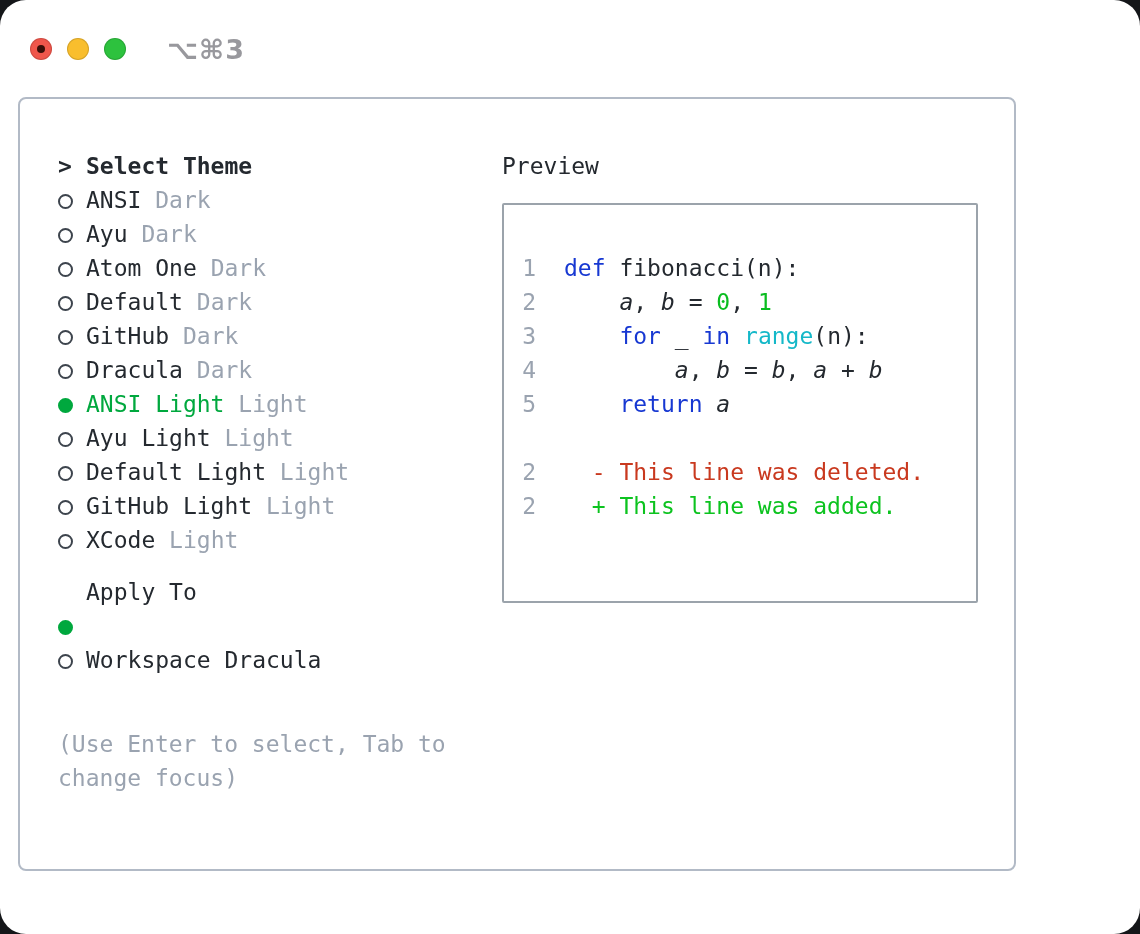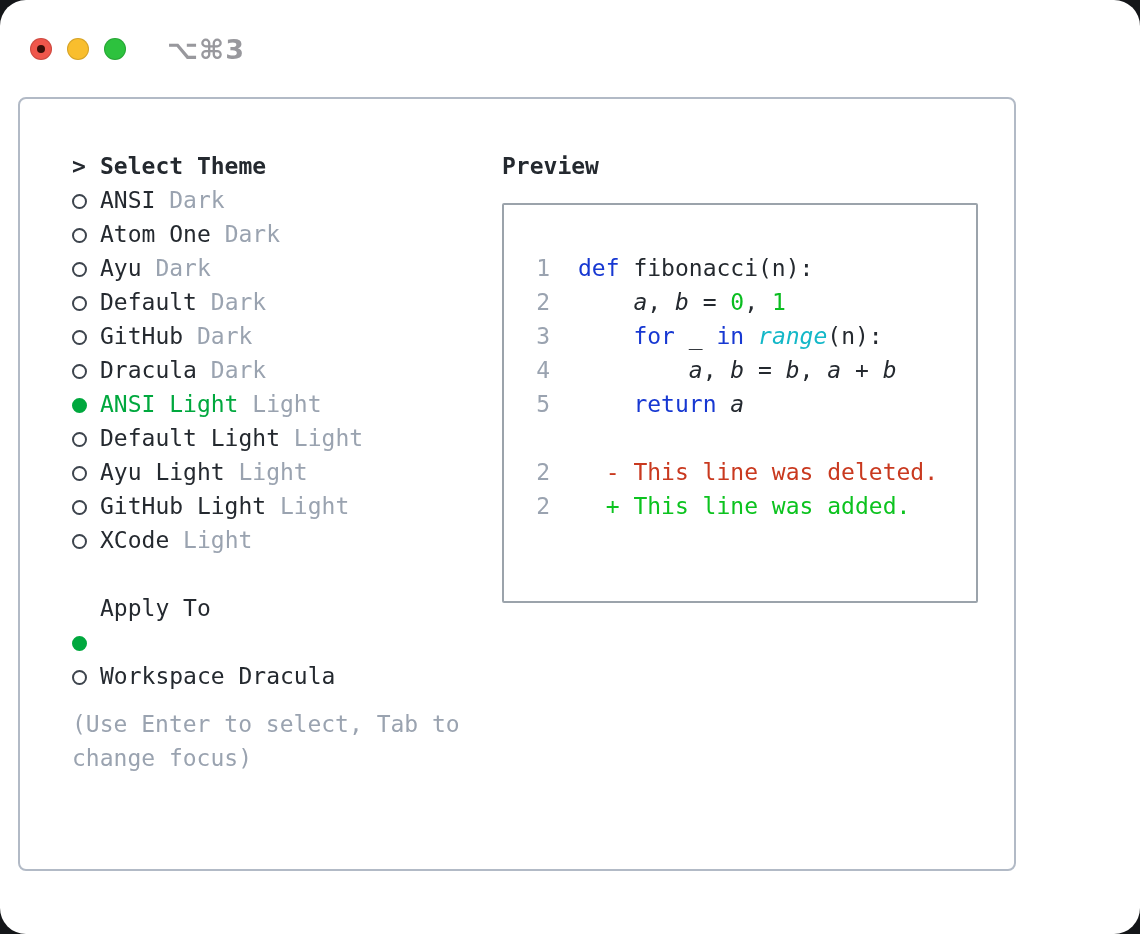--- a/index.html
+++ b/index.html
@@ -22,45 +22,45 @@
   .reddot{position:absolute;inset:0;margin:auto;width:8px;height:8px;border-radius:50%;
           background:var(--red-dot)}
   .shortcut{margin-left:26px;font-family:"DejaVu Sans",sans-serif;font-weight:bold;
             font-size:27px;color:var(--shortcut-gray);letter-spacing:1px}
   
   .panel{
     position:absolute;left:18px;top:97px;width:998px;height:774px;box-sizing:border-box;
     border:2px solid var(--panel-border);border-radius:8px;background:#fff;
     font-size:23px;line-height:34px;color:var(--text);
   }
-  .left-col{position:absolute;left:52px;top:50px;width:412px}
+  .left-col{position:absolute;left:38px;top:50px;width:412px}
   .right-col{position:absolute;left:482px;top:50px}
   .bold{font-weight:bold}
   .muted{color:var(--muted)}
   .sel-text{color:var(--select-green)}
   .row{white-space:pre;height:34px}
   .marker{display:inline-block;width:28px}
   .tprefix{font-weight:bold}
   .circ{display:inline-block;width:15px;height:15px;box-sizing:border-box;
         border:2px solid #3d444d;border-radius:50%;position:relative;top:1px}
   .circ.sel{background:var(--select-green);border-color:var(--select-green)}
-  .apply-title{margin-top:34px;margin-left:28px;height:34px}
-  .help{margin-top:14px;color:var(--muted);white-space:normal}
+  .apply-title{margin-top:18px;margin-left:28px;height:34px}
+  .help{margin-top:50px;color:var(--muted);white-space:normal}
   
-  .ptitle{font-weight:bold;height:34px}
+  .ptitle{font-weight:normal;height:34px}
   .preview-box{
     margin-top:20px;width:476px;height:400px;box-sizing:border-box;border-radius:2px;
-    border:2px solid var(--box-border);padding:46px 0 0 30px;background:#fff;
+    border:2px solid var(--box-border);padding:46px 0 0 16px;background:#fff;
   }
   .cline{white-space:pre;height:34px}
   .ln{display:inline-block;width:16px;text-align:right;color:var(--muted);margin-right:28px}
   .tk-plain{color:var(--text)}
   .tk-kw{color:var(--keyword-blue)}
   .tk-num{color:var(--number-green)}
-  .tk-builtin{color:var(--builtin-cyan);font-style:italic}
+  .tk-builtin{color:var(--builtin-cyan);}
   .tk-var{font-style:italic;color:var(--text)}
   .tk-context{color:var(--muted)}
   .tk-del{color:var(--diff-deleted)}
   .tk-add{color:var(--diff-added)}
 </style>
 </head>
 <body>
 
 <div class="window">
   <div class="titlebar">
@@ -70,28 +70,28 @@
     <span class="light yellow"></span>
     <span class="light green"></span>
     <span class="shortcut">⌥⌘3</span>
   </div>
 
   <div class="panel">
     <div class="left-col">
       <div class="row"><span class="marker tprefix">&gt;</span><span class="bold">Select Theme</span></div>
       <div id="theme-list">
           <div class="row"><span class="marker"><span class="circ"></span></span><span>ANSI</span><span class="muted"> Dark</span></div>
+          <div class="row"><span class="marker"><span class="circ"></span></span><span>Ayu</span><span class="muted"> Dark</span></div>
           <div class="row"><span class="marker"><span class="circ"></span></span><span>Atom One</span><span class="muted"> Dark</span></div>
-          <div class="row"><span class="marker"><span class="circ"></span></span><span>Ayu</span><span class="muted"> Dark</span></div>
           <div class="row"><span class="marker"><span class="circ"></span></span><span>Default</span><span class="muted"> Dark</span></div>
           <div class="row"><span class="marker"><span class="circ"></span></span><span>GitHub</span><span class="muted"> Dark</span></div>
           <div class="row"><span class="marker"><span class="circ"></span></span><span>Dracula</span><span class="muted"> Dark</span></div>
           <div class="row"><span class="marker"><span class="circ sel"></span></span><span class="sel-text">ANSI Light</span><span class="muted"> Light</span></div>
+          <div class="row"><span class="marker"><span class="circ"></span></span><span>Ayu Light</span><span class="muted"> Light</span></div>
           <div class="row"><span class="marker"><span class="circ"></span></span><span>Default Light</span><span class="muted"> Light</span></div>
-          <div class="row"><span class="marker"><span class="circ"></span></span><span>Ayu Light</span><span class="muted"> Light</span></div>
           <div class="row"><span class="marker"><span class="circ"></span></span><span>GitHub Light</span><span class="muted"> Light</span></div>
           <div class="row"><span class="marker"><span class="circ"></span></span><span>XCode</span><span class="muted"> Light</span></div>
         </div>
       <div class="apply-title">Apply To</div>
       <div id="apply-list">
           <div class="row"><span class="marker"><span class="circ sel"></span></span></div>
           <div class="row"><span class="marker"><span class="circ"></span></span><span>Workspace Dracula</span></div>
         </div>
       <div class="help">(Use Enter to select, Tab to change focus)</div>
     </div>

